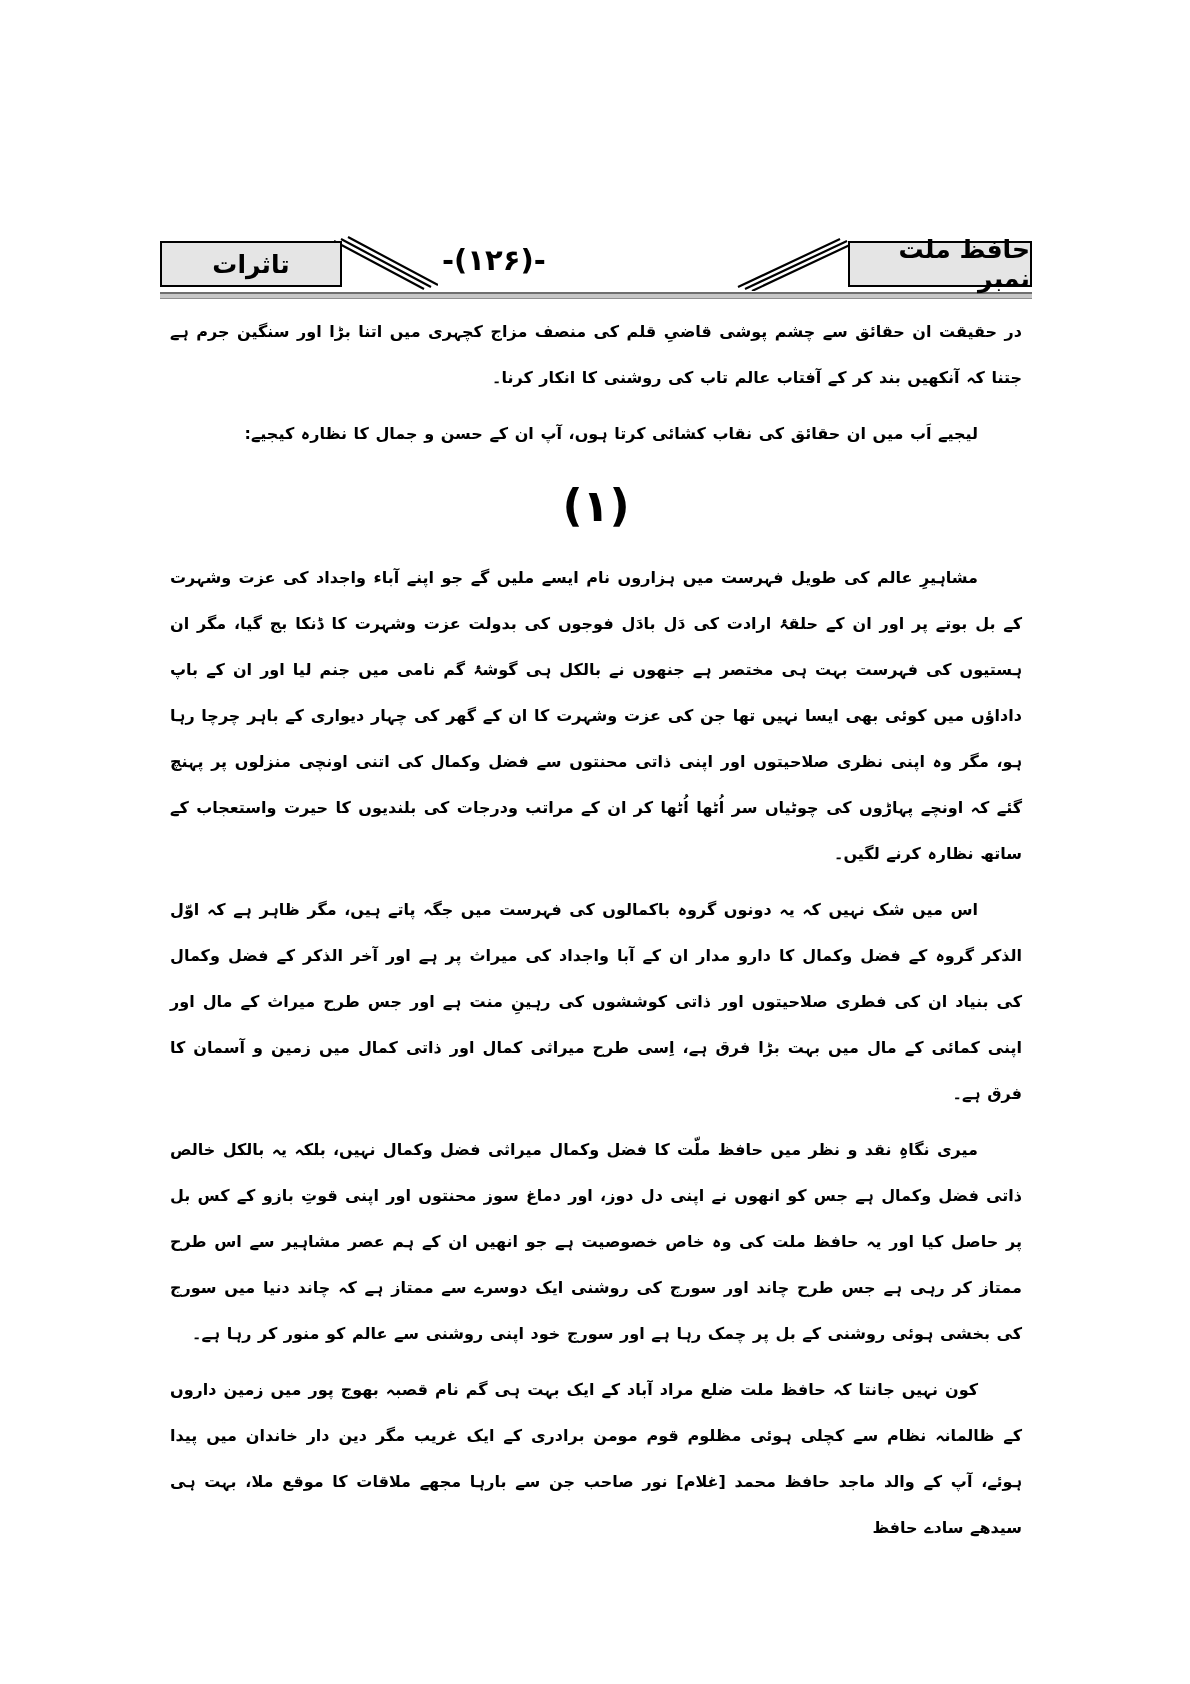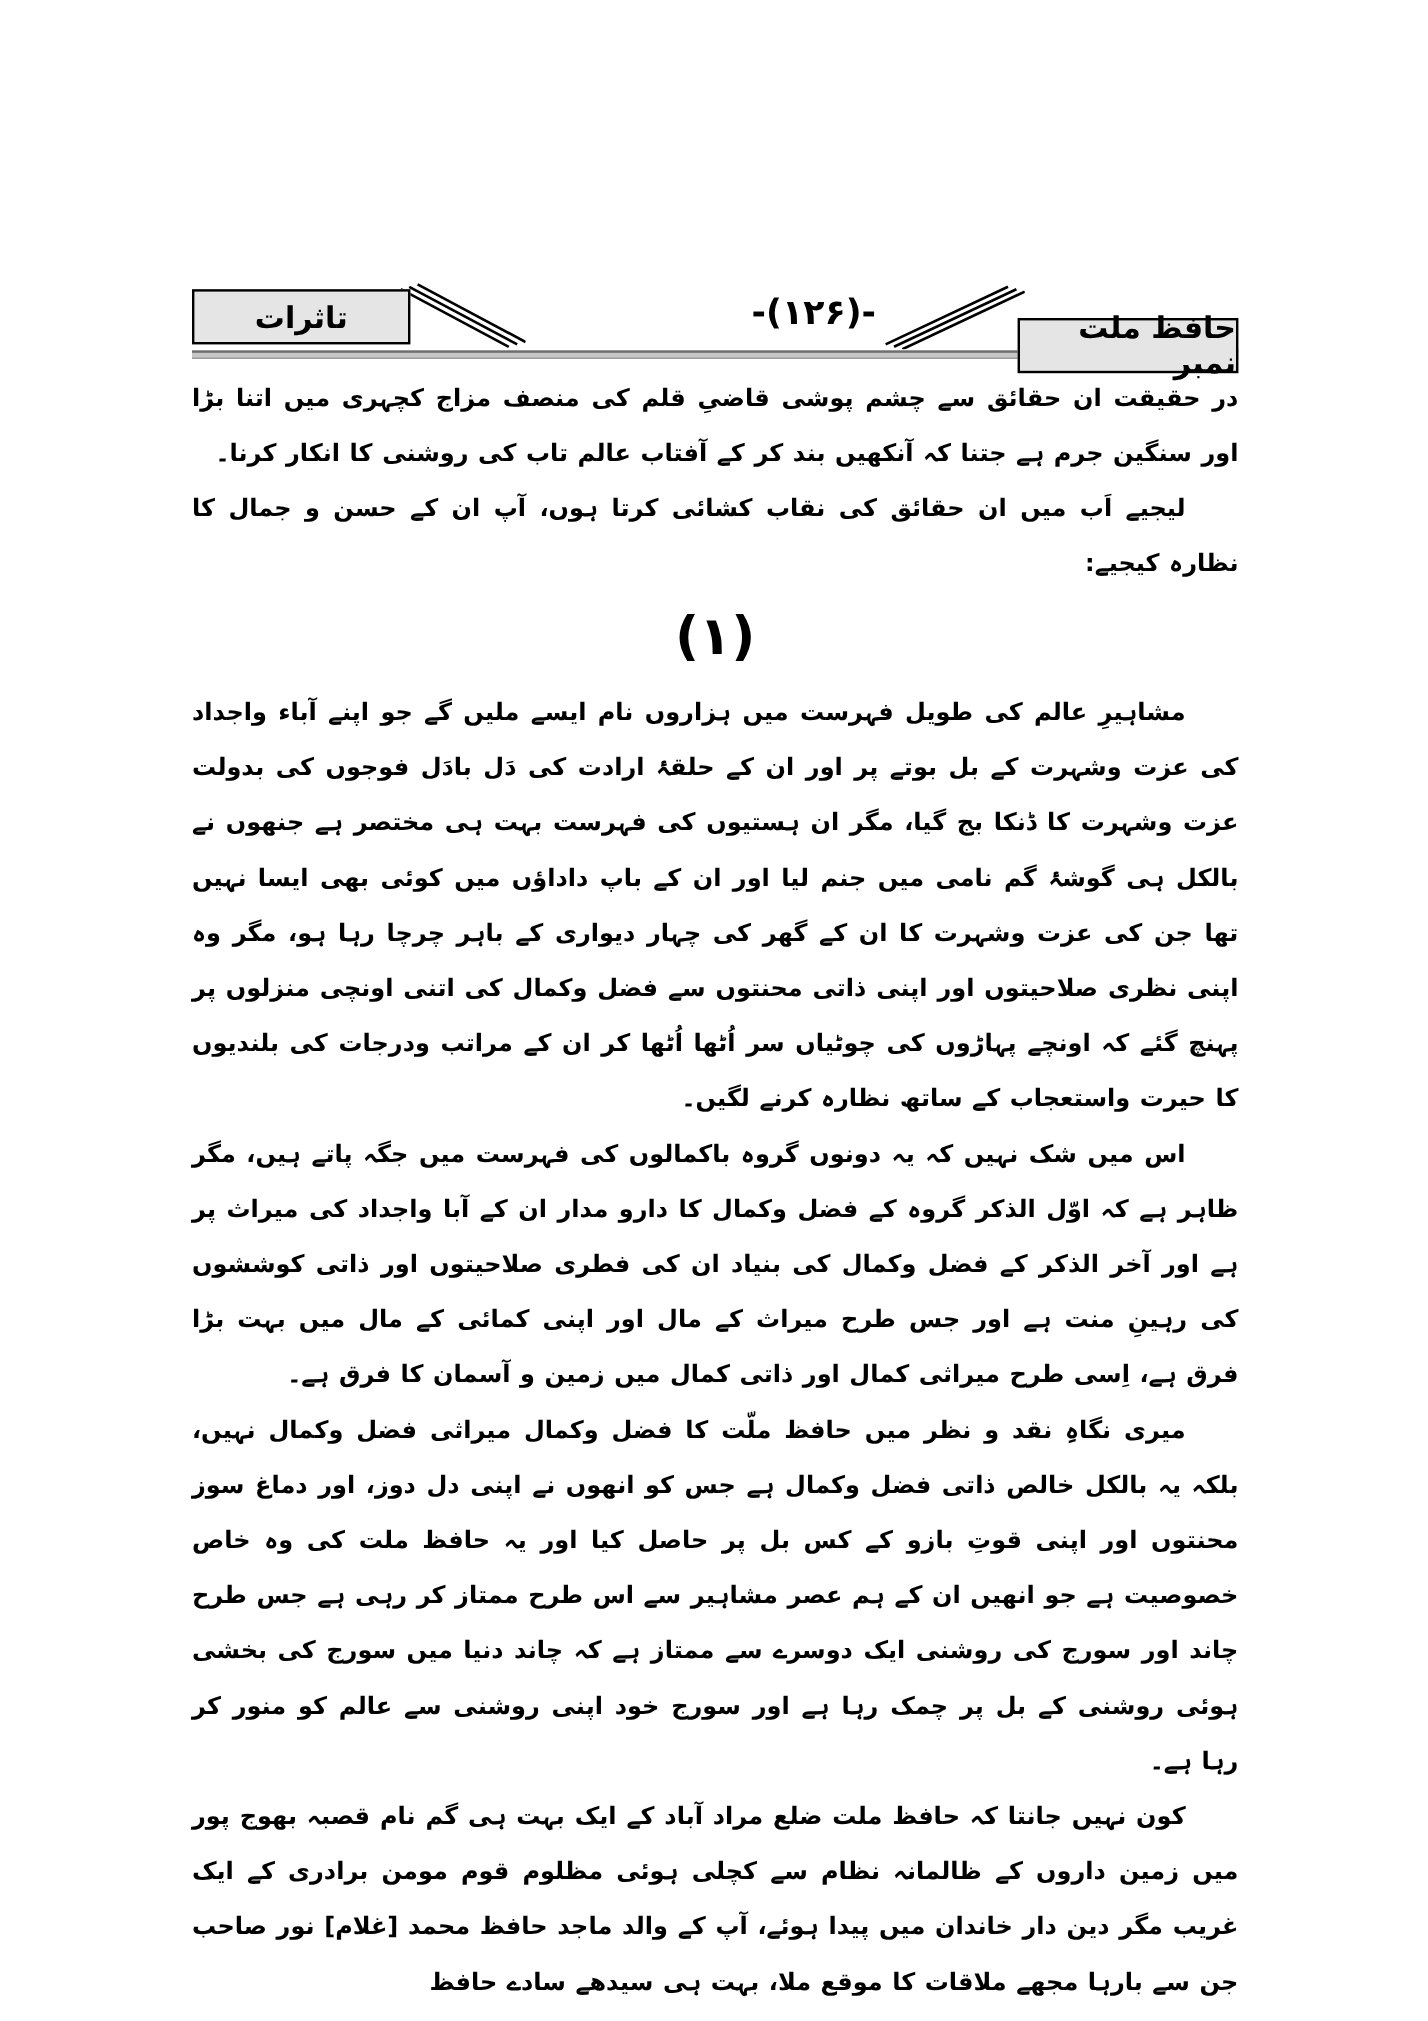--- a/index.html
+++ b/index.html
@@ -37,49 +37,49 @@
     display: flex;
     align-items: center;
     justify-content: center;
     direction: rtl;
     font-size: 25px;
     font-weight: bold;
     background: #e5e5e5;
     z-index: 2;
   }
   .ribbon-left  .tab-box { left: 0;  width: 182px; }
-  .ribbon-right .tab-box { left: 118px; width: 184px; margin-top: 24px; }
+  .ribbon-right .tab-box { left: 118px; width: 184px; }
   .ribbon svg { position: absolute; top: 5px; z-index: 1; }
   .ribbon-left  svg { left: 172px; }
   .ribbon-right svg { left: 6px; }
 
   .page-number {
     flex: 1;
-    text-align: right;
+    text-align: left;
     direction: ltr;
     font-size: 29px;
     font-weight: bold;
     padding-top: 15px;
     letter-spacing: 1px;
   }
 
   .header-divider {
     height: 4px;
     background: #c6c6c6;
     border-top: 2px solid #6e6e6e;
     border-bottom: 1px solid #8f8f8f;
   }
 
   
   .body-text { margin-top: 9px; }
   .para {
-    margin: 0;
+    margin: 10px;
     direction: rtl;
     text-align: justify;
-    font-size: 20px;
+    font-size: 16px;
     line-height: 46px;
     font-weight: bold;
     word-spacing: 1px;
   }
   .para.indent { text-indent: 44px; }
   .section-marker {
     direction: rtl;
     text-align: center;
     font-size: 44px;
     font-weight: bold;

